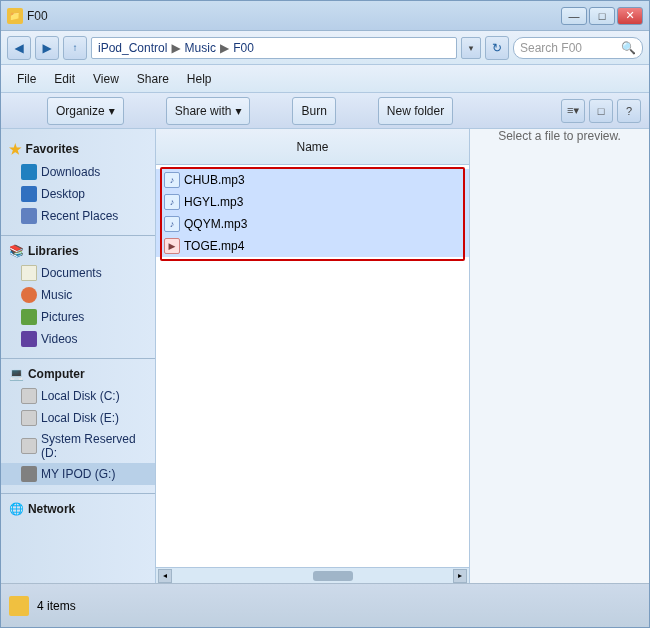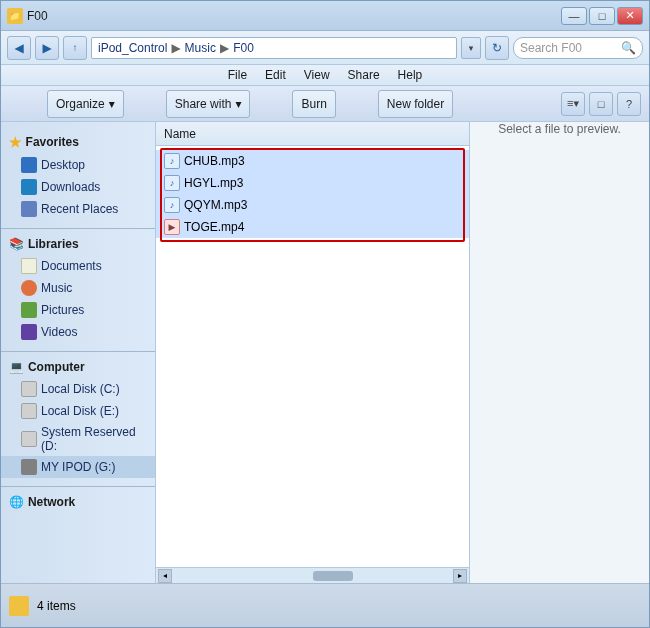--- a/index.html
+++ b/index.html
@@ -131,27 +131,26 @@
       align-items: center;
       padding: 0 6px;
       gap: 4px;
       color: #999;
       font-size: 11px;
     }
 
     
     .menu-bar {
       background: linear-gradient(to bottom, #e8f0fa, #d8e8f5);
-      height: 21px;
+      height: 28px;
       display: flex;
       align-items: center;
       padding: 0 8px;
       gap: 2px;
       border-bottom: 1px solid #b0c8e0;
-      justify-content: center;
     }
     .menu-item {
       padding: 2px 8px;
       cursor: pointer;
       border-radius: 3px;
       color: #1a1a1a;
     }
 
     
     .toolbar {
@@ -254,26 +253,27 @@
     .icon-ipod { background: #808080; border-radius: 2px; }
 
     
     .file-area {
       flex: 1;
       display: flex;
       flex-direction: column;
       background: white;
     }
     .file-list-header {
-      height: 24px;
+      height: 36px;
       background: linear-gradient(to bottom, #e8f0fa, #d8e8f5);
       display: flex;
       align-items: center;
       padding: 4px 8px;
       border-bottom: 1px solid #b0c8e0;
+      justify-content: center;
     }
     .col-name {
       font-size: 12px;
       color: #1a1a1a;
       font-weight: normal;
     }
     .file-list {
       flex: 1;
       overflow-y: auto;
       padding: 4px 0;
@@ -469,26 +469,26 @@
   <div class="main-content">
 
     <div class="sidebar">
 
       <div class="sidebar-section">
         <div class="sidebar-header">
           <span class="star-icon">★</span>
           <span>Favorites</span>
         </div>
         <div class="sidebar-item">
+          <div class="item-icon icon-downloads"></div>
+          <span>Downloads</span>
+        </div>
+        <div class="sidebar-item">
           <div class="item-icon icon-desktop"></div>
           <span>Desktop</span>
-        </div>
-        <div class="sidebar-item">
-          <div class="item-icon icon-downloads"></div>
-          <span>Downloads</span>
         </div>
         <div class="sidebar-item">
           <div class="item-icon icon-recent"></div>
           <span>Recent Places</span>
         </div>
       </div>
 
       <div class="divider-section"></div>
 
       <div class="sidebar-section">

